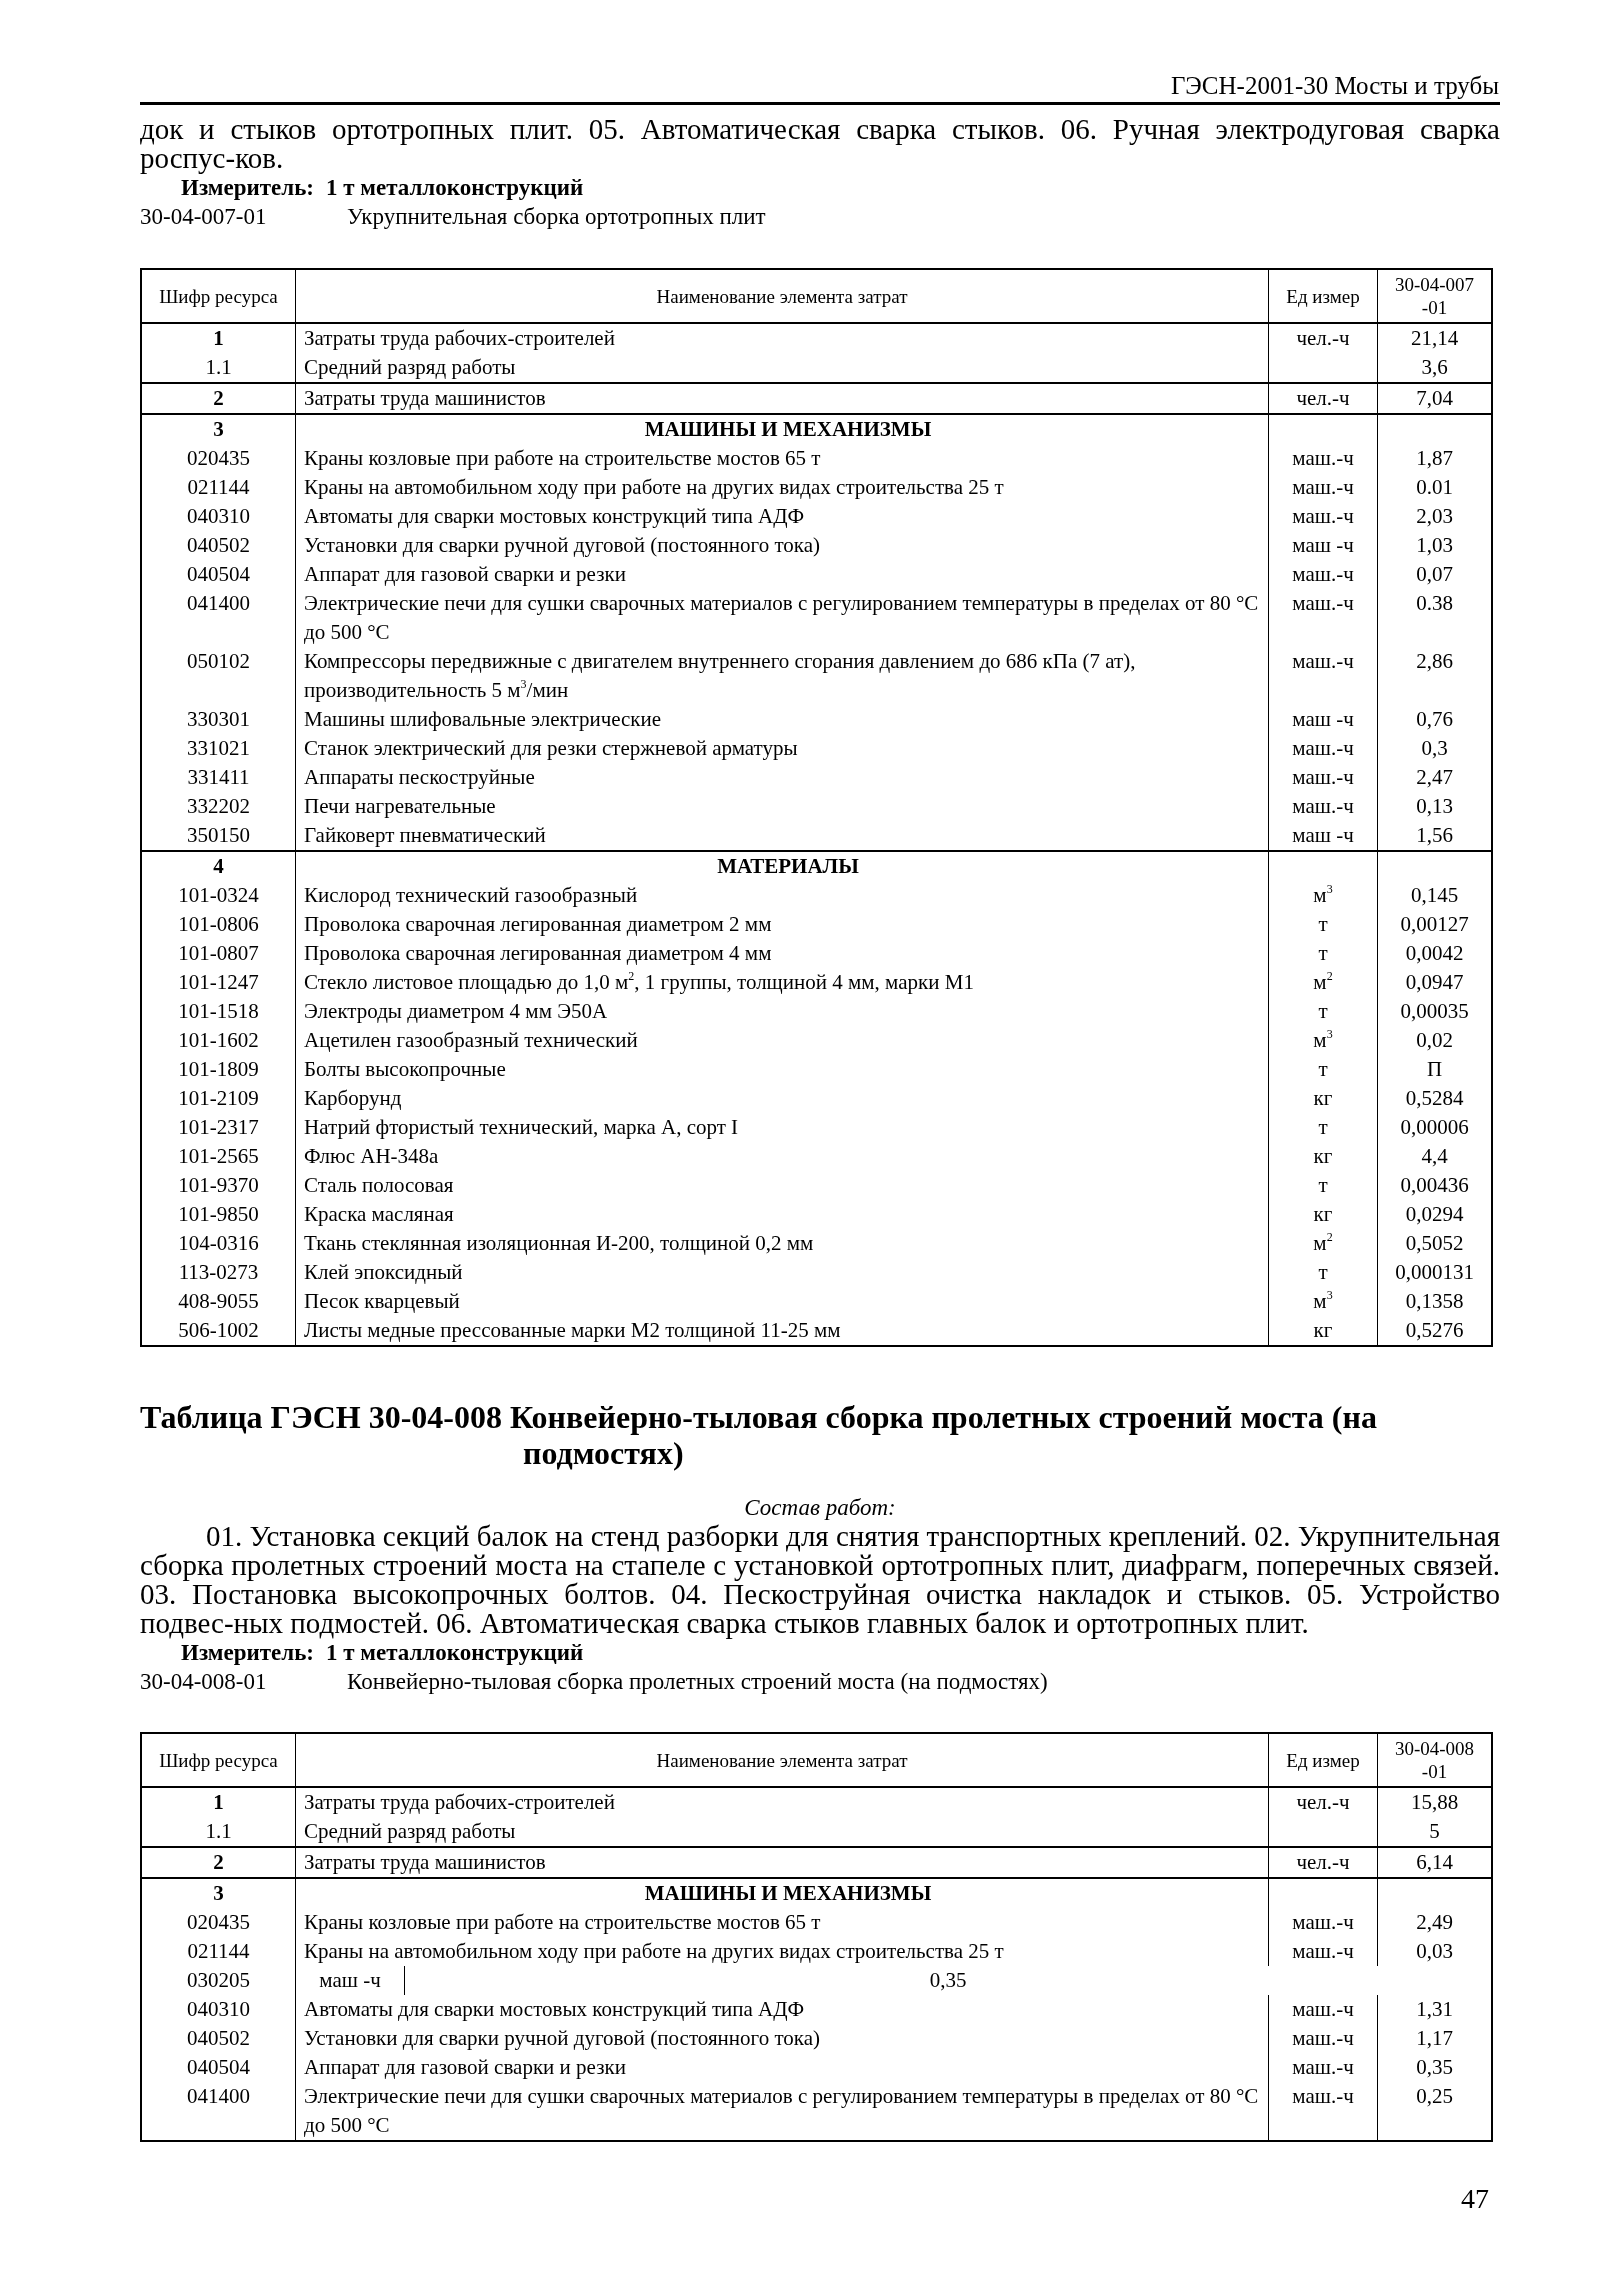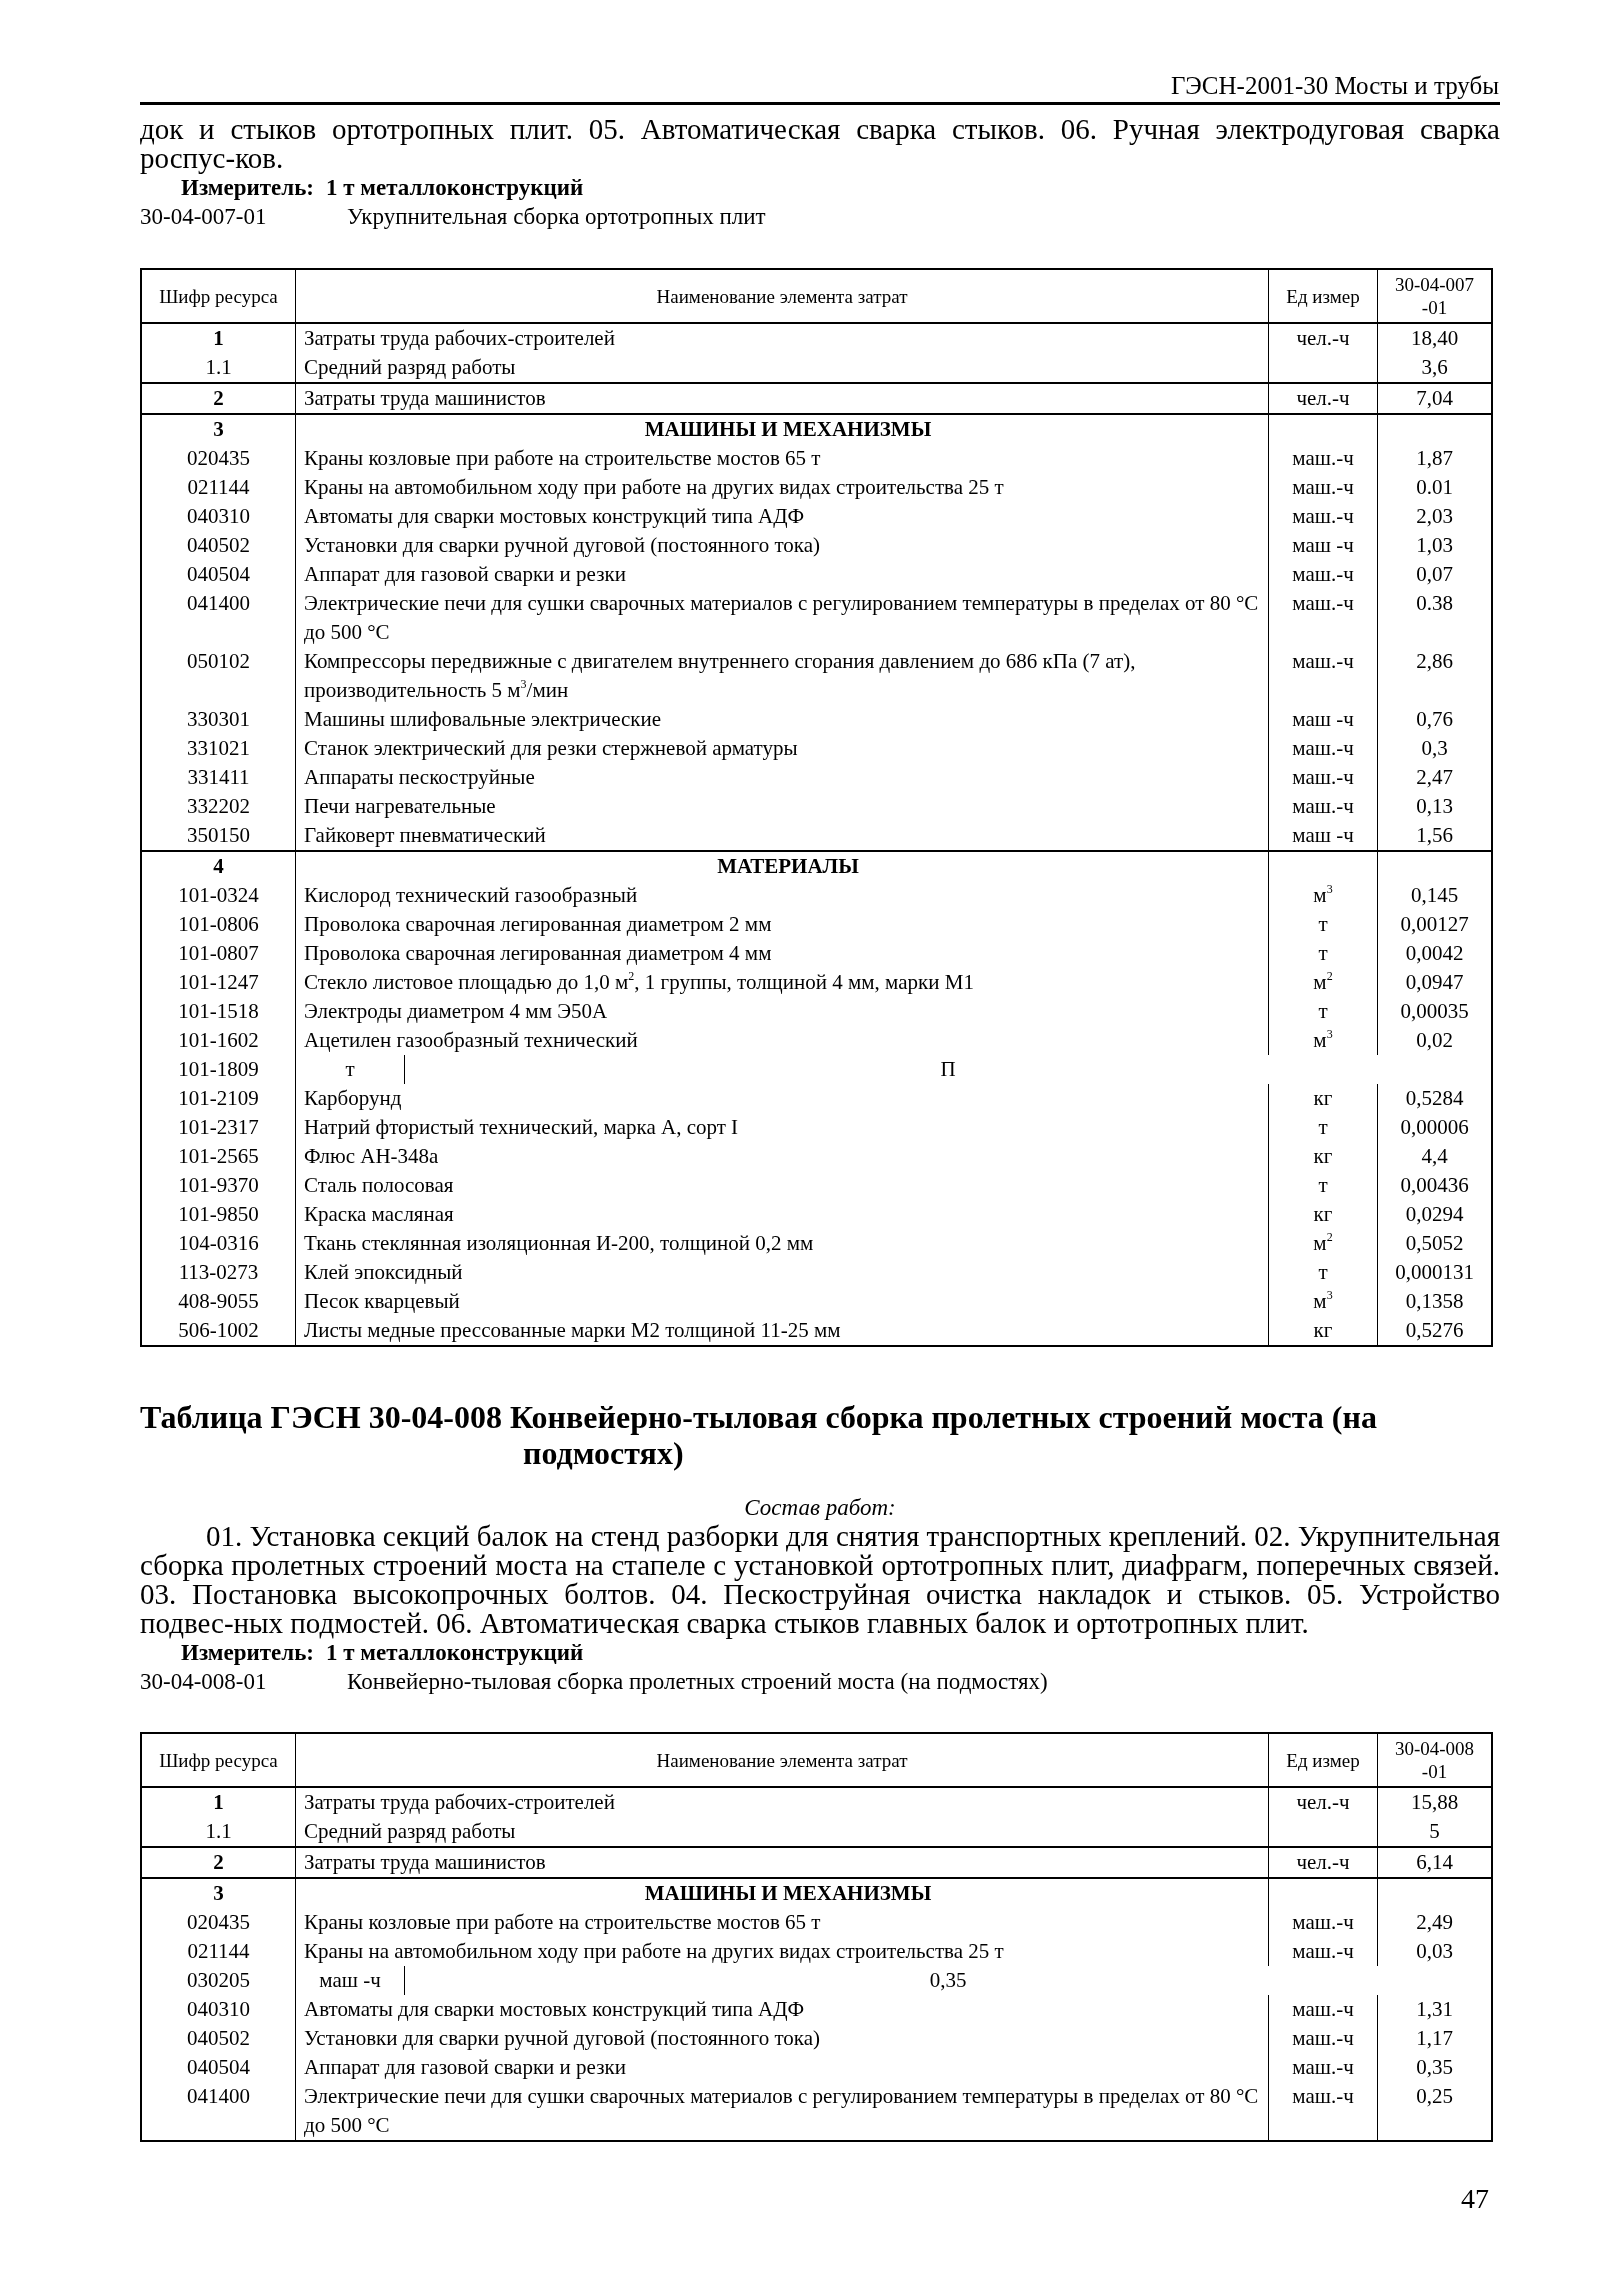--- a/index.html
+++ b/index.html
@@ -94,21 +94,21 @@
       <div class="th c1">Шифр ресурса</div>
       <div class="th c2">Наименование элемента затрат</div>
       <div class="th c3">Ед измер</div>
       <div class="th c4" style="padding: 0px 15px; word-break: break-all;">30-04-007-01</div>
     </div>
     <div class="group">
       <div class="row">
         <div class="td code c1 bold">1</div>
         <div class="td name c2">Затраты труда рабочих-строителей</div>
         <div class="td unit c3">чел.-ч</div>
-        <div class="td val c4">18,40</div>
+        <div class="td val c4">21,14</div>
       </div>
       <div class="row">
         <div class="td code c1">1.1</div>
         <div class="td name c2">Средний разряд работы</div>
         <div class="td unit c3"></div>
         <div class="td val c4">3,6</div>
       </div>
     </div>
     <div class="group">
       <div class="row">
@@ -236,20 +236,21 @@
         <div class="td val c4">0,00035</div>
       </div>
       <div class="row">
         <div class="td code c1">101-1602</div>
         <div class="td name c2">Ацетилен газообразный технический</div>
         <div class="td unit c3">м<sup>3</sup></div>
         <div class="td val c4">0,02</div>
       </div>
       <div class="row">
         <div class="td code c1">101-1809</div>
+        <div class="td name c2">Болты высокопрочные</div>
         <div class="td unit c3">т</div>
         <div class="td val c4">П</div>
       </div>
       <div class="row">
         <div class="td code c1">101-2109</div>
         <div class="td name c2">Карборунд</div>
         <div class="td unit c3">кг</div>
         <div class="td val c4">0,5284</div>
       </div>
       <div class="row">

